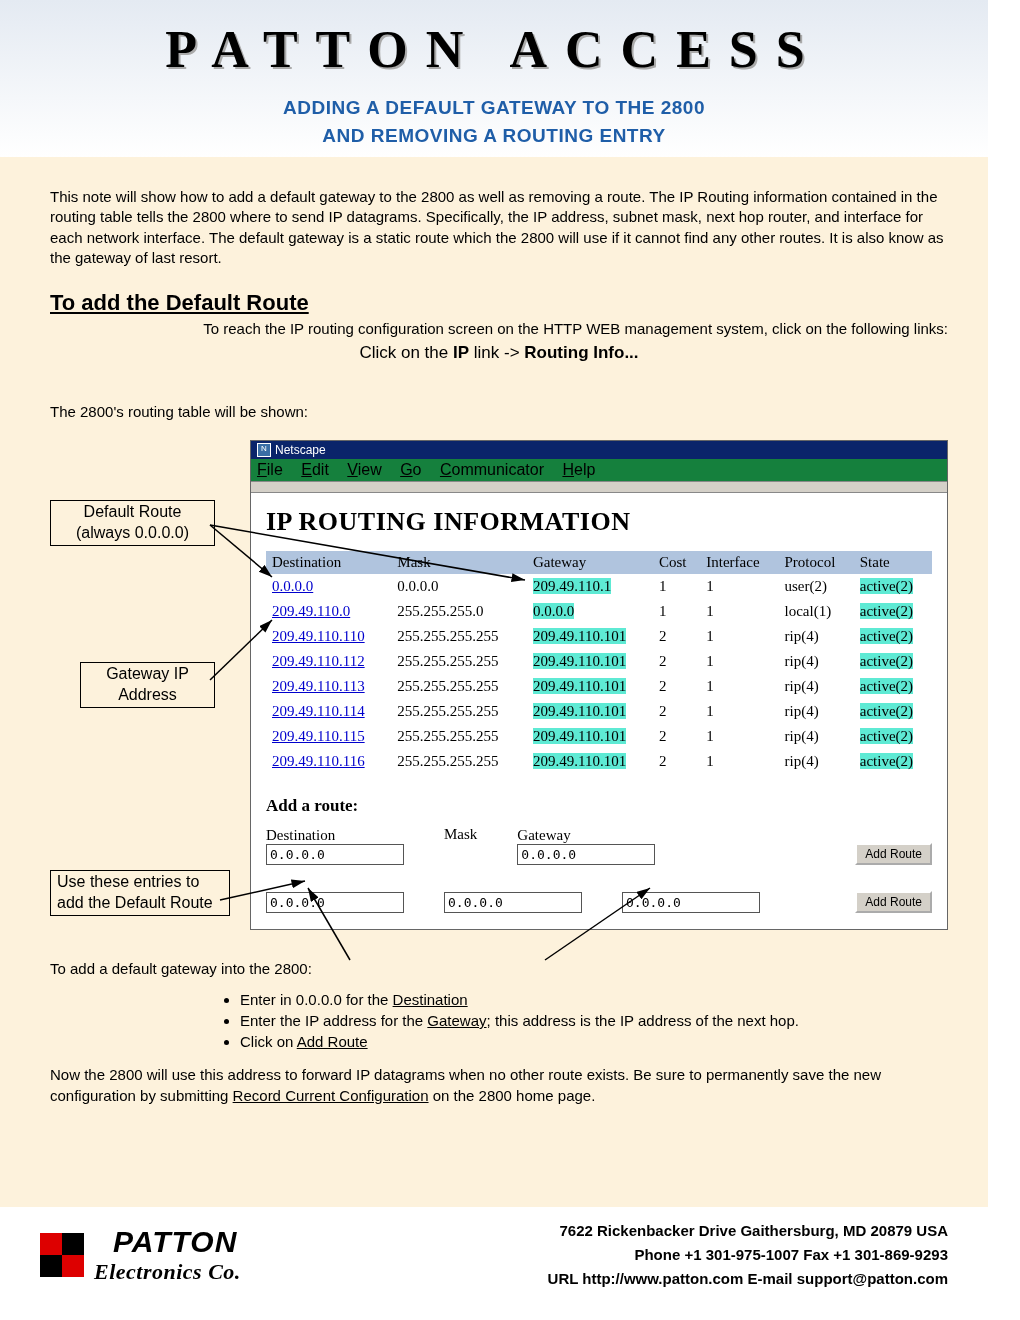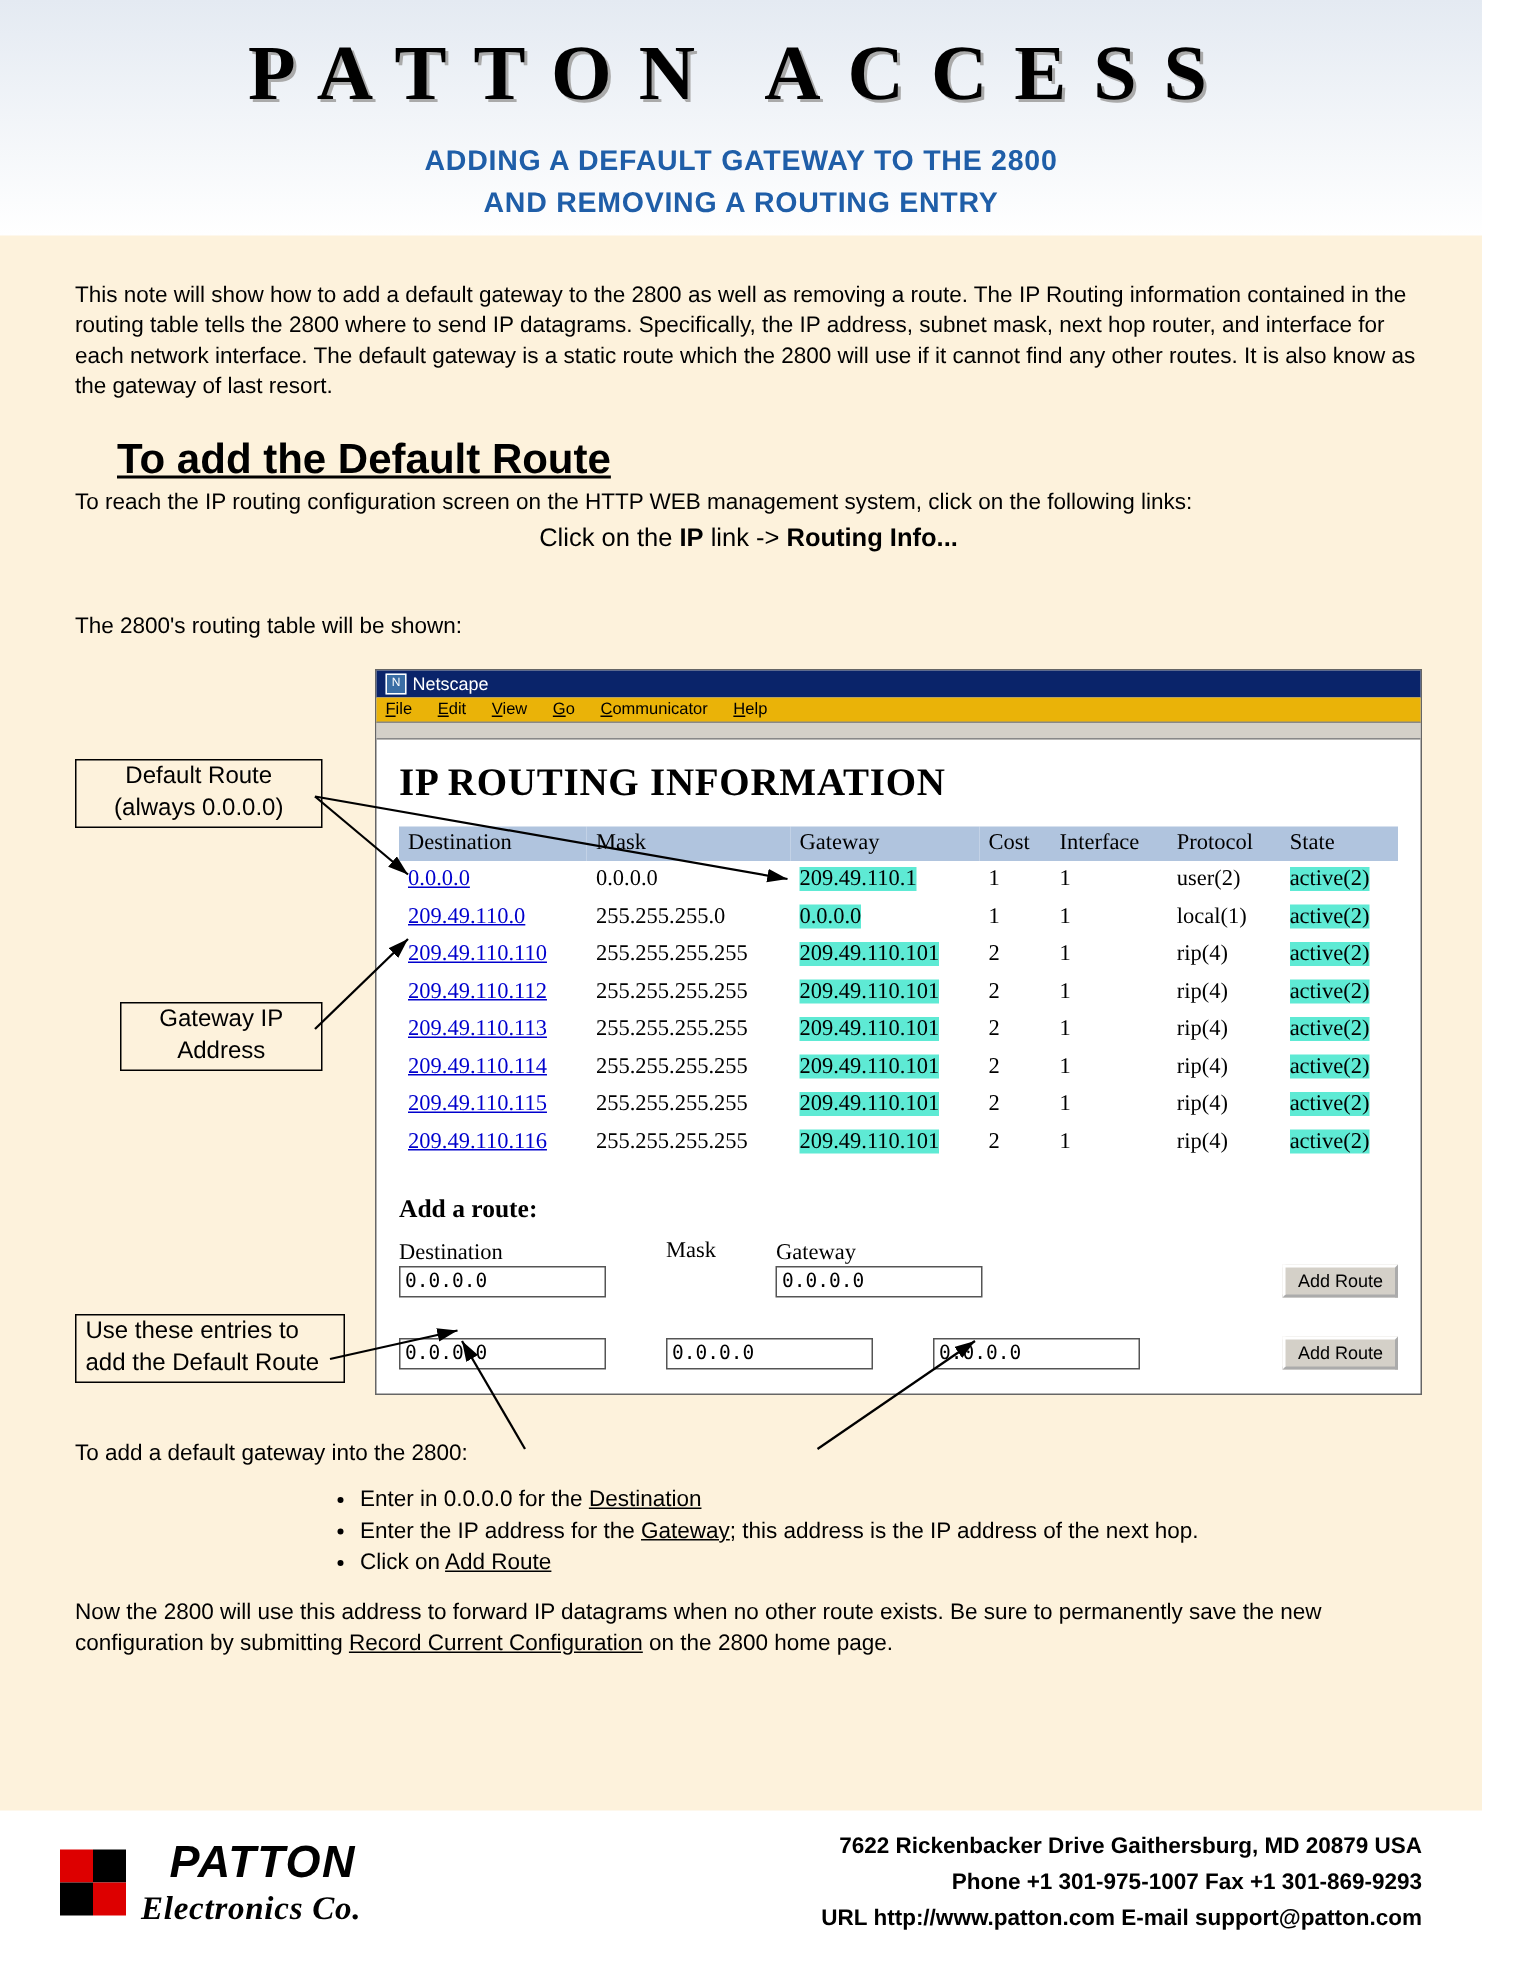--- a/index.html
+++ b/index.html
@@ -46,28 +46,28 @@
     min-height: 1000px;
     position: relative;
   }
   .intro {
     font-size: 15px;
     line-height: 1.35;
   }
   .section-title {
     font-family: Verdana, sans-serif;
     font-weight: bold;
-    font-size: 28px;
+    font-size: 22px;
     text-decoration: underline;
     margin-top: 22px;
-    margin-left: 28px;
   }
   .para {
     font-size: 15px;
     margin-top: 4px;
+    text-align: right;
   }
   .center-line {
     text-align: center;
     font-size: 17px;
     margin-top: 6px;
   }
   .center-line b { font-weight: bold; }
   .table-caption {
     font-size: 15px;
     margin-top: 40px;
@@ -112,23 +112,23 @@
     padding: 2px 6px;
     display:flex;
     align-items:center;
     gap:4px;
   }
   .titlebar .nicon{
     width:12px;height:12px;background:#3a6ea5;border:1px solid #fff;
     font-size:8px;line-height:10px;text-align:center;color:#fff;
   }
   .menubar {
-    background: #eab308;
+    background: #15803d;
     font-family: Tahoma, sans-serif;
-    font-size: 11px;
+    font-size: 16px;
     padding: 2px 6px;
     border-bottom: 1px solid #888;
   }
   .menubar span { margin-right: 14px; }
   .menubar span u { text-decoration: underline; }
   .toolbar {
     background: #d4d0c8;
     height: 10px;
     border-bottom: 1px solid #888;
   }

